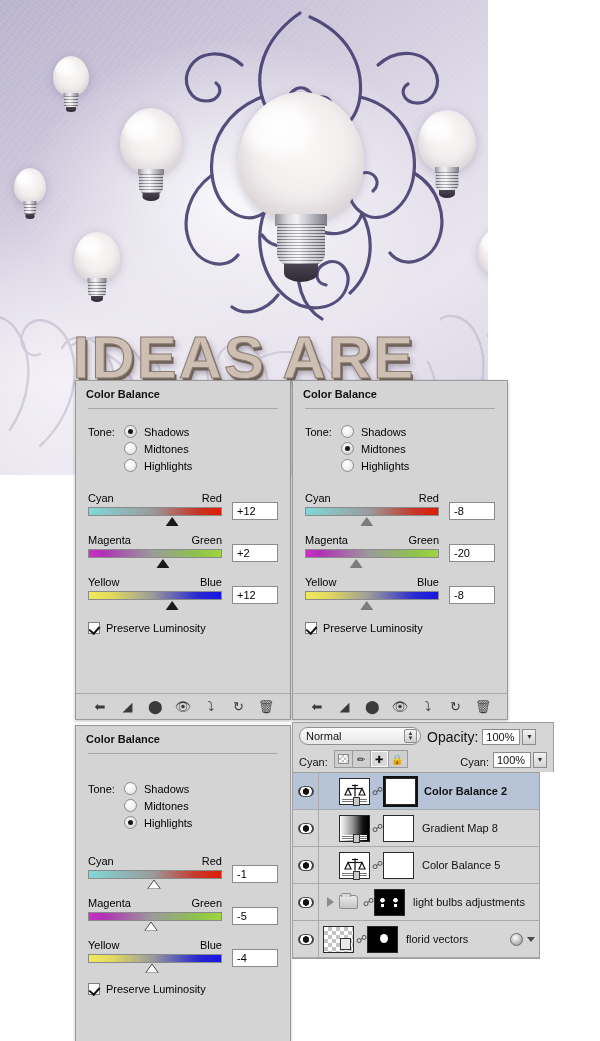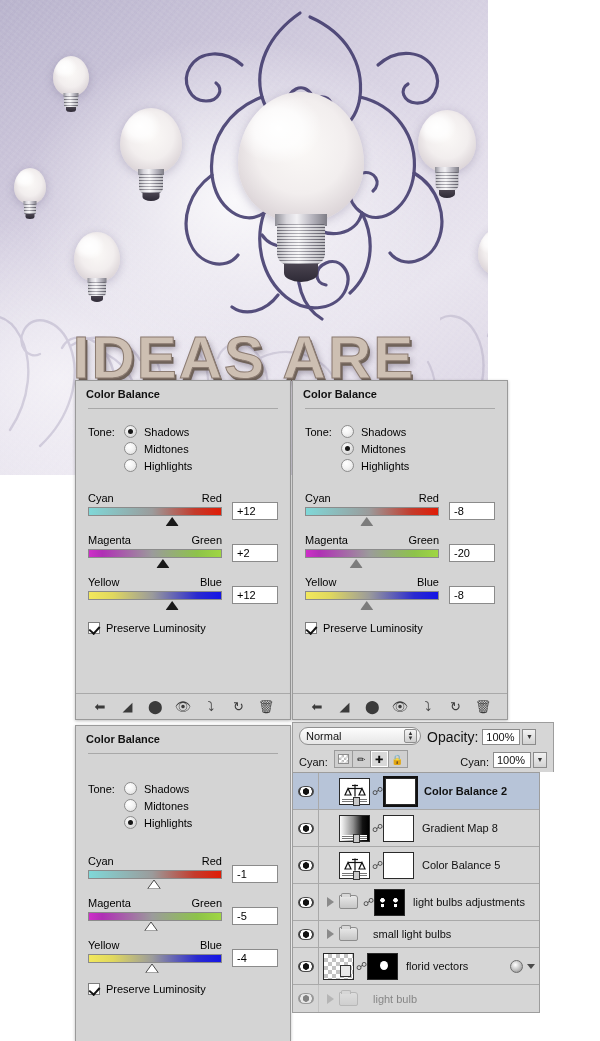--- a/index.html
+++ b/index.html
@@ -691,53 +691,37 @@
         <span class="eye-cell">
             <span class="eye"></span>
           </span>
         <span class="tri right"></span>
         <span class="folder" style="margin-right:3px;"></span>
         <span class="mask-link">☍</span>
         <span class="maskbox black bulbs"></span>
         <span class="layer-name">light bulbs adjustments</span>
       </div>
 
-      <div class="layer-row short">
-        <span class="eye-cell">
-            <span class="eye"></span>
-          </span>
-        <span class="tri right"></span>
-        <span class="folder"></span>
-        <span class="layer-name">small light bulbs</span>
-      </div>
 
       <div class="layer-row">
         <span class="eye-cell">
             <span class="eye"></span>
           </span>
         <span style="width:4px;"></span>
         <span class="checker-thumb">
             <span class="pg"></span>
           </span>
         <span class="mask-link">☍</span>
         <span class="maskbox black">
             <span class="dot"></span>
           </span>
         <span class="layer-name">florid vectors</span>
         <span class="fx-cell">
           <span class="fx-icon"></span>
           <span class="fx-tri"></span>
         </span>
       </div>
 
-      <div class="layer-row short dim">
-        <span class="eye-cell">
-            <span class="eye"></span>
-          </span>
-        <span class="tri right"></span>
-        <span class="folder"></span>
-        <span class="layer-name">light bulb</span>
-      </div>
 
     </div>
   </div>
 
 </div>
 
 </body></html>

